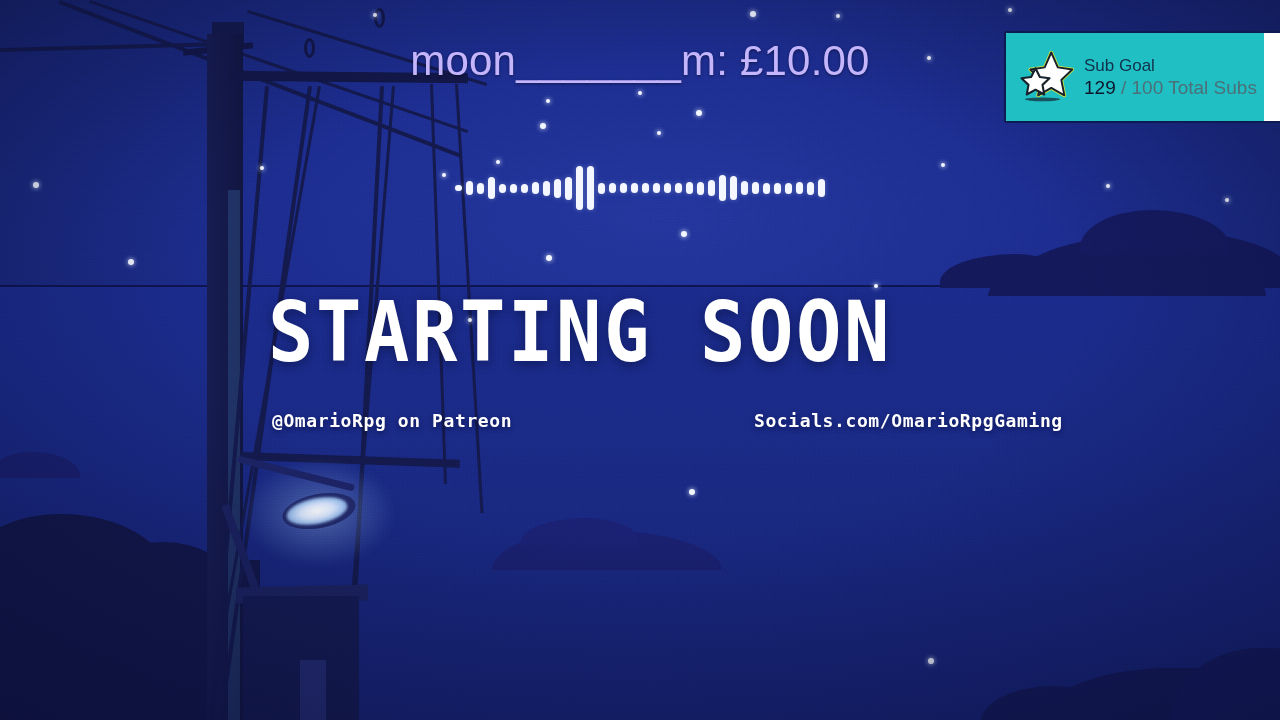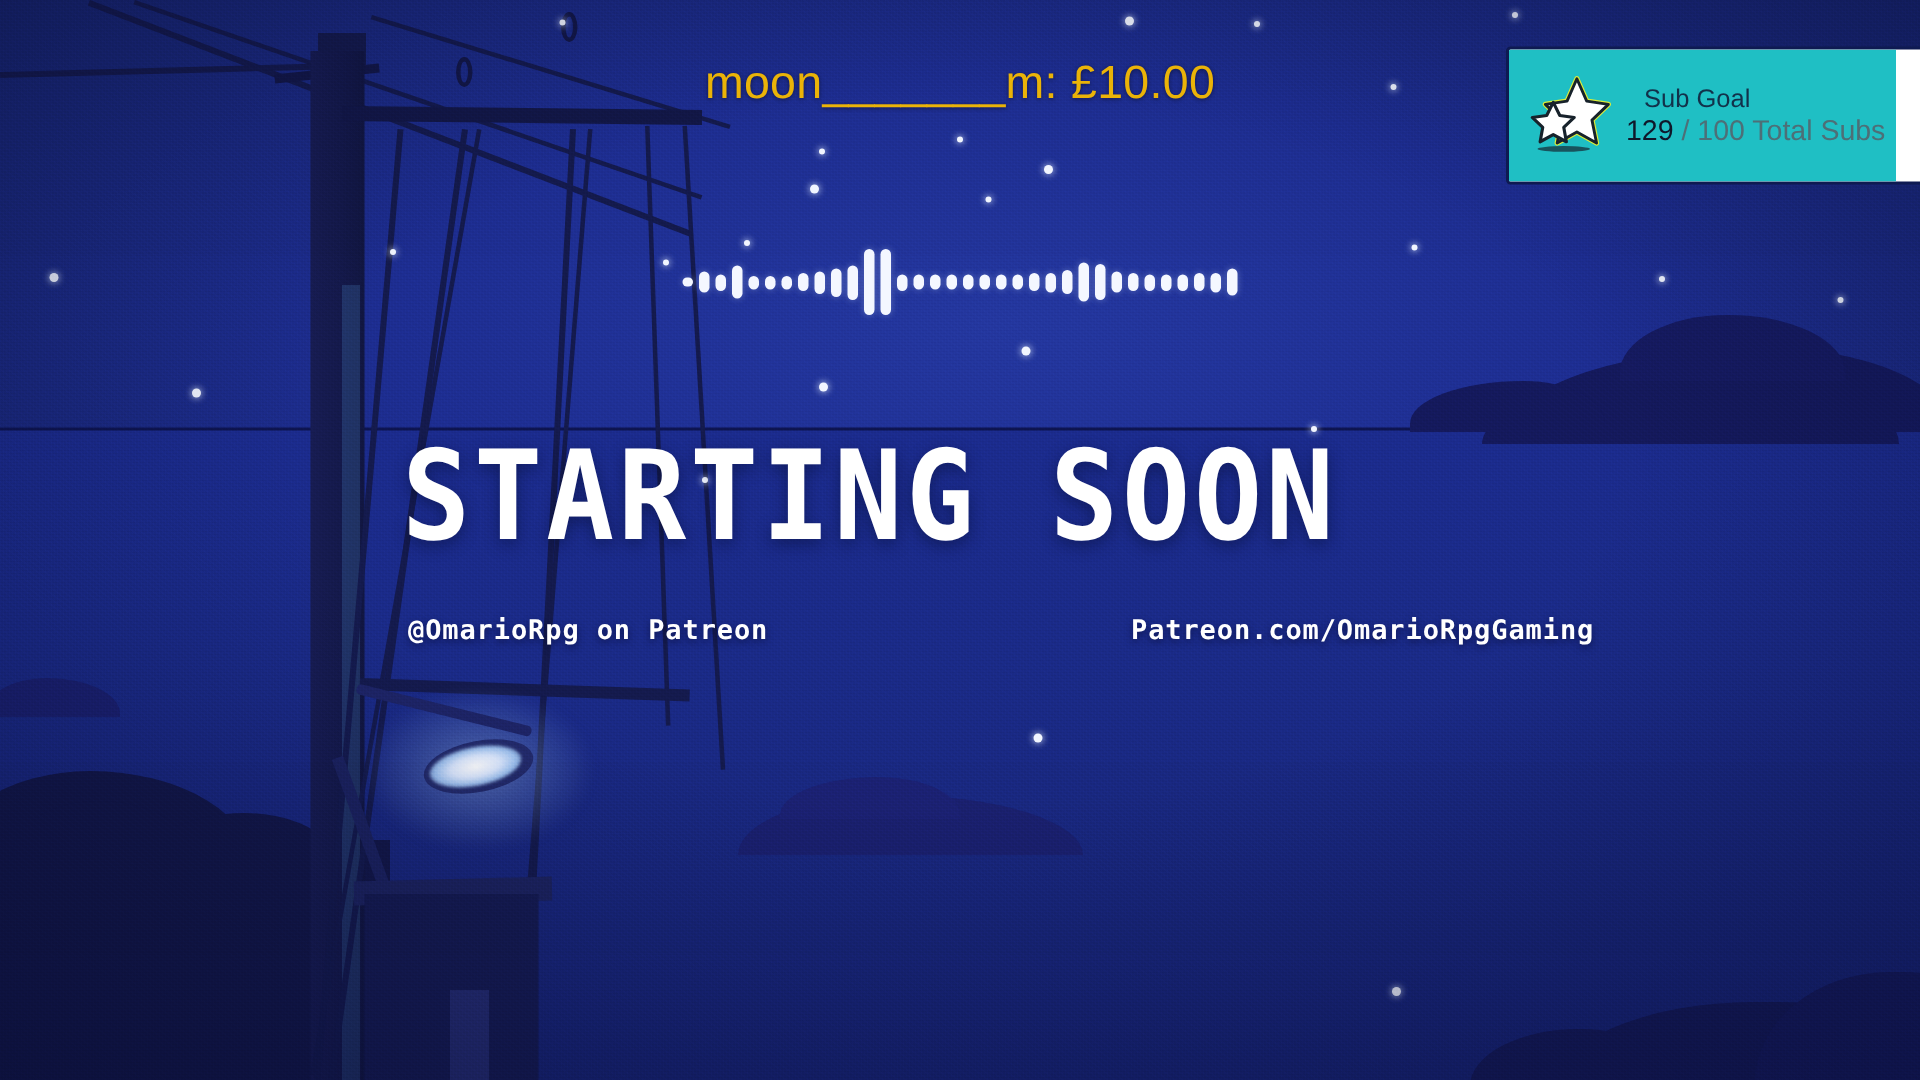--- a/index.html
+++ b/index.html
@@ -219,23 +219,23 @@
       repeating-linear-gradient(37deg, rgba(255,255,255,.035) 0 1px, rgba(0,0,0,.03) 1px 3px);
   }
 
   
   #ui { position: absolute; inset: 0; }
 
   .now-playing {
     position: absolute;
     left: 0; right: 0; top: 38px;
     text-align: center;
-    font-size: 31px;
+    font-size: 42px;
     line-height: 1.1;
-    color: #eab308;
+    color: #c4b5fd;
     letter-spacing: .2px;
     text-shadow: 0 1px 3px rgba(0,0,0,.45);
     white-space: pre;
   }
 
   
   .waveform {
     position: absolute;
     left: 0; right: 0; top: 160px;
     height: 56px;
@@ -304,21 +304,20 @@
     gap: 10px;
     padding: 0 14px 0 12px;
   }
   .subgoal-star { position: relative; width: 56px; height: 56px; flex: 0 0 auto; }
   .subgoal-texts { position: relative; min-width: 0; }
   .subgoal-title {
     font-size: 17px;
     color: #12314a;
     line-height: 1.25;
     white-space: nowrap;
-    margin-left: 12px;
   }
   .subgoal-count {
     font-size: 19px;
     line-height: 1.25;
     color: #4d6f77;
     white-space: nowrap;
   }
   .subgoal-count b { color: #0f172a; font-weight: 400; }
 </style>
 </head>
@@ -439,21 +438,21 @@
         <div class="wv-bar" style="height: 11px;"></div>
         <div class="wv-bar" style="height: 12px;"></div>
         <div class="wv-bar" style="height: 13px;"></div>
         <div class="wv-bar" style="height: 18px;"></div>
       </div>
 
     <div class="headline">STARTING SOON</div>
 
     <div class="social-left">@OmarioRpg on Patreon</div>
 
-    <div class="social-right">Patreon.com/OmarioRpgGaming</div>
+    <div class="social-right">Socials.com/OmarioRpgGaming</div>
 
     <div class="subgoal">
       <div class="subgoal-fill" id="subgoal-fill" style="width: 92%;"></div>
       <div class="subgoal-inner">
         <div class="subgoal-star">
           <svg viewBox="0 0 64 64" width="56" height="56" aria-hidden="true">
 
             <path d="M38 4 L45.5 21 L62 23.5 L49.5 35.5 L53 53 L38 44.5 L23 53 L26.5 35.5 L14 23.5 L30.5 21 Z" fill="#ffffff" stroke="#d9ec3a" stroke-width="4" stroke-linejoin="round"></path>
             <path d="M38 4 L45.5 21 L62 23.5 L49.5 35.5 L53 53 L38 44.5 L23 53 L26.5 35.5 L14 23.5 L30.5 21 Z" fill="#ffffff" stroke="#17222b" stroke-width="2.2" stroke-linejoin="round"></path>
 

